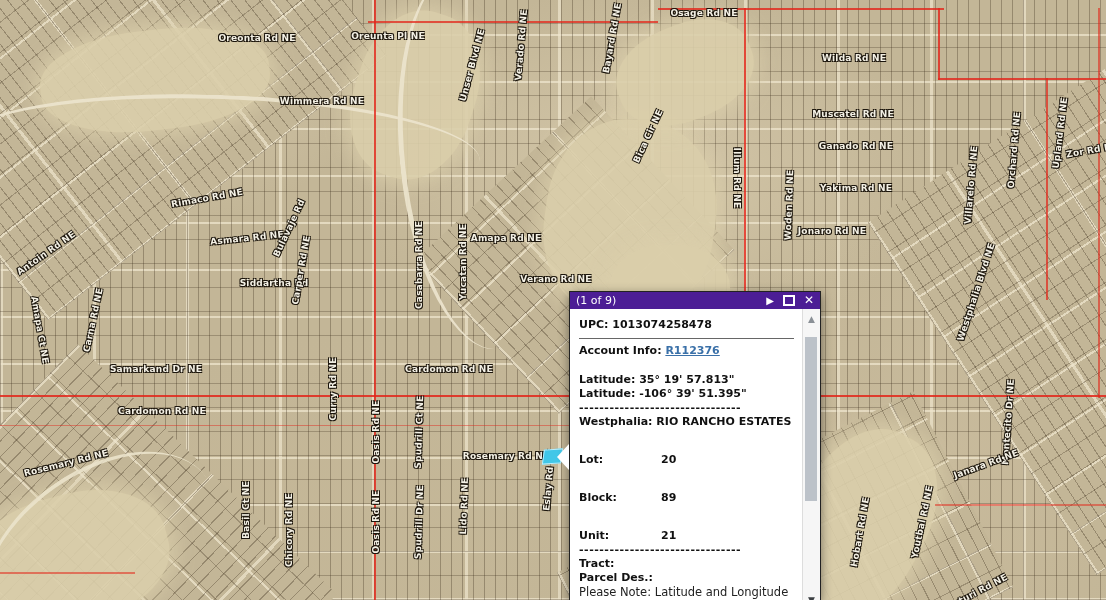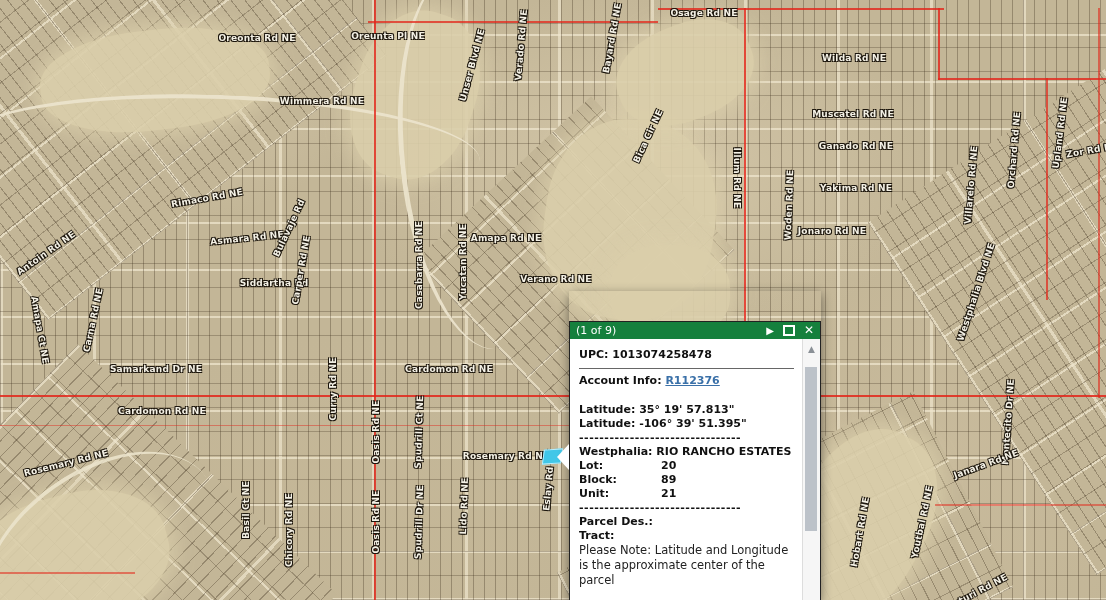--- a/index.html
+++ b/index.html
@@ -44,36 +44,36 @@
     color:#f4f1e6;letter-spacing:.2px;
     text-shadow:1px 1px 0 #1c160d,-1px -1px 0 #1c160d,1px -1px 0 #1c160d,-1px 1px 0 #1c160d;}
   #selected-parcel{position:absolute;z-index:7;left:543px;top:449px;width:17px;height:13px;
     background:#41c7e8;border:1px solid #bfeefb;transform:skewX(-12deg) rotate(-4deg);}
 
   
   #popup{position:absolute;z-index:10;left:569px;top:291px;width:252px;height:309px;
          box-shadow:0 3px 10px rgba(0,0,0,.45);}
   #popup .tail{position:absolute;left:-12px;top:153px;width:0;height:0;
     border-top:13px solid transparent;border-bottom:13px solid transparent;border-right:12px solid #fff;}
-  .hdr{height:17px;background:#15803d;color:#fff;display:flex;align-items:center;
-       padding:0 6px;font-size:11px;border:1px solid #222;border-bottom:none;margin-top:30px;}
+  .hdr{height:17px;background:#4c1d95;color:#fff;display:flex;align-items:center;
+       padding:0 6px;font-size:11px;border:1px solid #222;border-bottom:none;}
   .hdr-title{flex:1;}
   .hdr-btn{margin-left:9px;cursor:pointer;font-size:10px;line-height:17px;color:#fff;}
   .max-box{display:inline-block;width:8px;height:7px;border:2px solid #fff;margin-left:9px;cursor:pointer;}
   .close-btn{font-weight:bold;font-size:12px;}
   .pbody{position:relative;background:#fff;height:292px;border-left:1px solid #222;
          border-right:1px solid #222;overflow:hidden;
          padding:9px 26px 0 9px;font-size:11px;font-weight:bold;color:#111;line-height:14px;}
   .pbody p{margin:0;}
   .pbody hr{border:none;border-top:1px solid #666;margin:6px 0 5px 0;}
   .plink{color:#3a70a8;text-decoration:underline;cursor:pointer;}
   .coords{margin-top:15px;}
   .sep{margin-top:13px;letter-spacing:.5px;}
   .subdiv{margin-top:19px;}
-  .kv span.k{display:inline-block;width:82px;}
+  .kv span.k{display:inline-block;width:82px;margin-top:24px;}
   .sep2{margin-top:4px;letter-spacing:.5px;}
   .note{margin-top:14px;font-weight:normal;color:#222;font-size:11.5px;line-height:15px;}
   .sbar{position:absolute;right:0;top:0;bottom:0;width:17px;background:#f6f6f6;border-left:1px solid #ddd;}
   .sbar .up,.sbar .dn{position:absolute;left:0;width:100%;text-align:center;font-size:9px;cursor:pointer;}
   .sbar .up{top:3px;color:#8a9096;}
   .sbar .dn{bottom:3px;color:#3c4043;}
   .sthumb{position:absolute;left:2px;top:28px;width:12px;height:164px;background:#bcc2c9;cursor:pointer;}
 </style>
 </head>
 <body>
@@ -180,22 +180,22 @@
     <div class="coords">
       <p><span>Latitude:</span> <span>35° 19' 57.813"</span></p>
       <p><span>Latitude:</span> <span>-106° 39' 51.395"</span></p>
     </div>
     <p class="sep">--------------------------------</p>
     <p class="subdiv"><span>Westphalia:</span> <span>RIO RANCHO ESTATES</span></p>
     <p class="kv"><span class="k">Lot:</span><span>20</span></p>
     <p class="kv"><span class="k">Block:</span><span>89</span></p>
     <p class="kv"><span class="k">Unit:</span><span>21</span></p>
     <p class="sep2">--------------------------------</p>
+    <p>Tract:</p>
     <p>Parcel Des.:</p>
-    <p>Tract:</p>
     <p class="note">Please Note: Latitude and Longitude is the approximate center of the parcel</p>
     <div class="sbar">
       <div class="up">▲</div>
       <div class="sthumb"></div>
       <div class="dn">▼</div>
     </div>
   </div>
 </div>
 
 </body></html>

